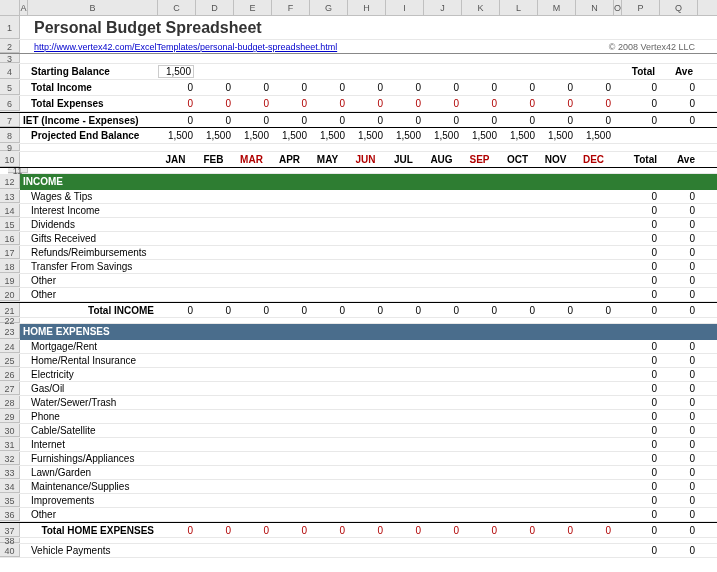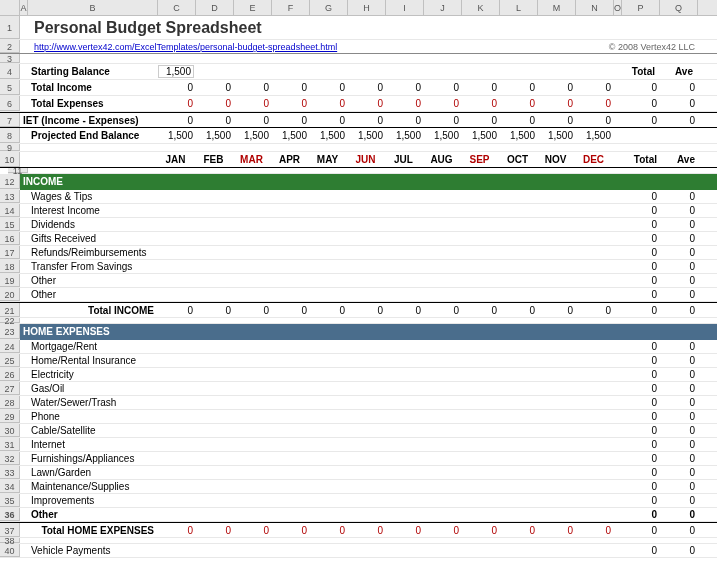--- a/index.html
+++ b/index.html
@@ -630,21 +630,21 @@
       <div class="c alt"></div>
       <div class="c alt"></div>
       <div class="c alt"></div>
       <div class="c alt"></div>
       <div class="c alt"></div>
       <div class="c alt"></div>
       <div class="c narrow"></div>
       <div class="c ">0</div>
       <div class="c ">0</div>
     </div>
-    <div class="row " style="height: 14px; font-weight: bold;">
+    <div class="row " style="height: 14px;">
       <div class="rn" style="line-height: 14px;">36</div>
       <div class="c narrow"></div>
       <div class="c label">Other</div>
       <div class="c alt"></div>
       <div class="c alt"></div>
       <div class="c alt"></div>
       <div class="c alt"></div>
       <div class="c alt"></div>
       <div class="c alt"></div>
       <div class="c alt"></div>

